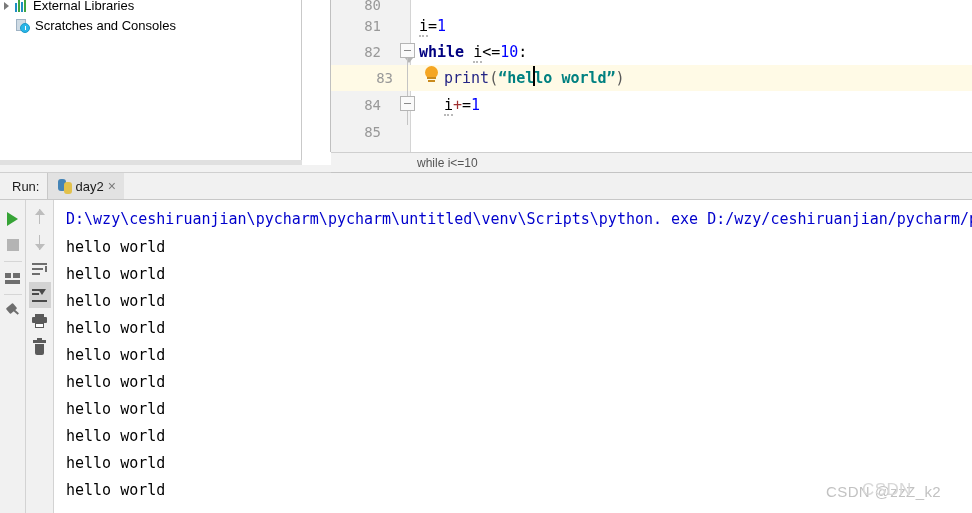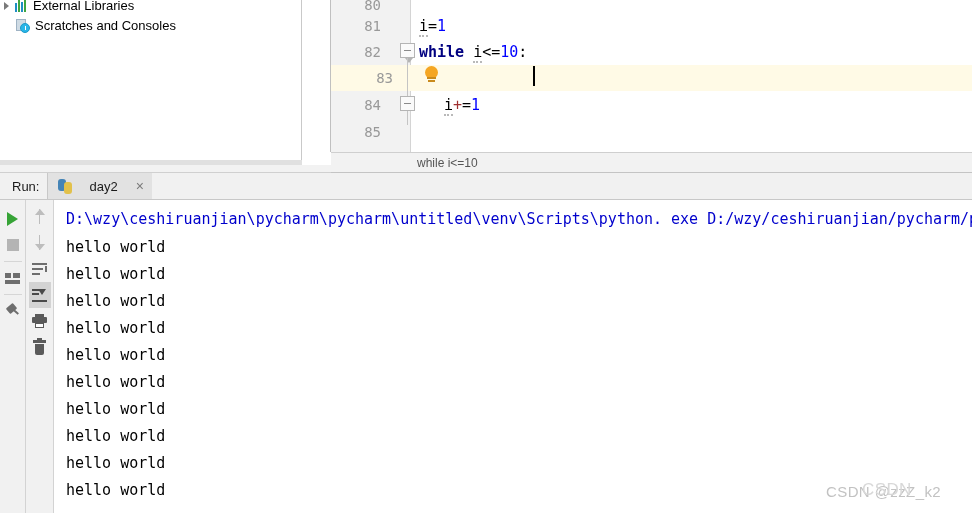--- a/index.html
+++ b/index.html
@@ -191,21 +191,21 @@
     display: flex; align-items: center;
   }
   .run-label {
     margin-left: 12px; font-size: 13px; color: #1a1a1a;
     font-family: "Liberation Sans", sans-serif;
   }
   .tab-divider {
     width: 1px; height: 27px; background: #c8c8c8; margin-left: 8px;
   }
   .run-tab {
-    height: 26px; display: flex; align-items: center; gap: 16px;
+    height: 26px; display: flex; align-items: center; gap: 2px;
     padding: 0 8px 0 10px; background: #e2e2e2;
     font-size: 13px; color: #1a1a1a;
   }
   .py-icon { width: 15px; height: 15px; position: relative; }
   .py-icon .pb {
     position: absolute; width: 8px; height: 12px; border-radius: 3px;
   }
   .py-icon .blue  { left: 0px; top: 0px;  background: #4584b6; }
   .py-icon .yell  { left: 6px; top: 3px;  background: #e2c14b; }
   .tab-close {
@@ -344,20 +344,21 @@
       <span class="code-text"><span class="sq">i</span>=<span class="num">1</span></span>
     </div>
 
     <div class="code-line" style="top:39px">
       <span class="ln">82</span>
       <span class="code-text"><span class="kw">while</span> <span class="sq">i</span>&lt;=<span class="num">10</span>:</span>
     </div>
 
     <div class="code-line current" style="top:65px">
       <span class="ln">83</span>
+      <span class="code-text" style="left:113px"><span class="fn">print</span><span class="paren">(</span><span class="str">“hello world”</span><span class="paren">)</span></span>
     </div>
 
     <div class="code-line" style="top:92px">
       <span class="ln">84</span>
       <span class="code-text" style="left:113px"><span class="sq">i</span><span class="op-red">+</span>=<span class="num">1</span></span>
     </div>
 
     <div class="code-line" style="top:119px">
       <span class="ln">85</span>
     </div>

